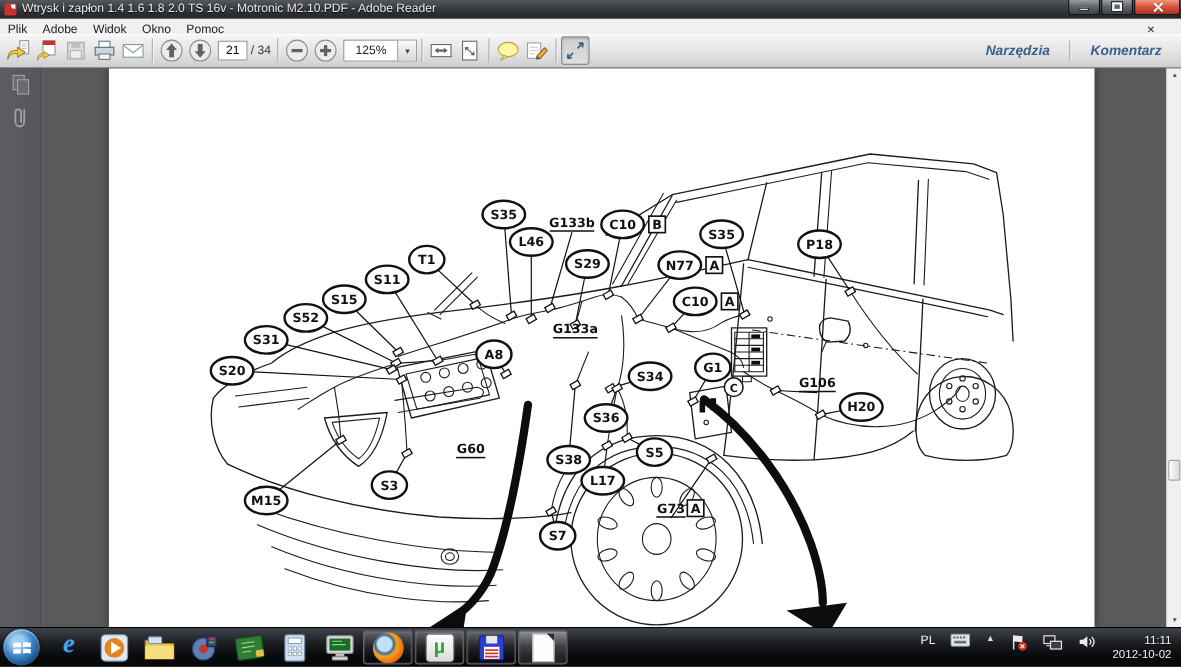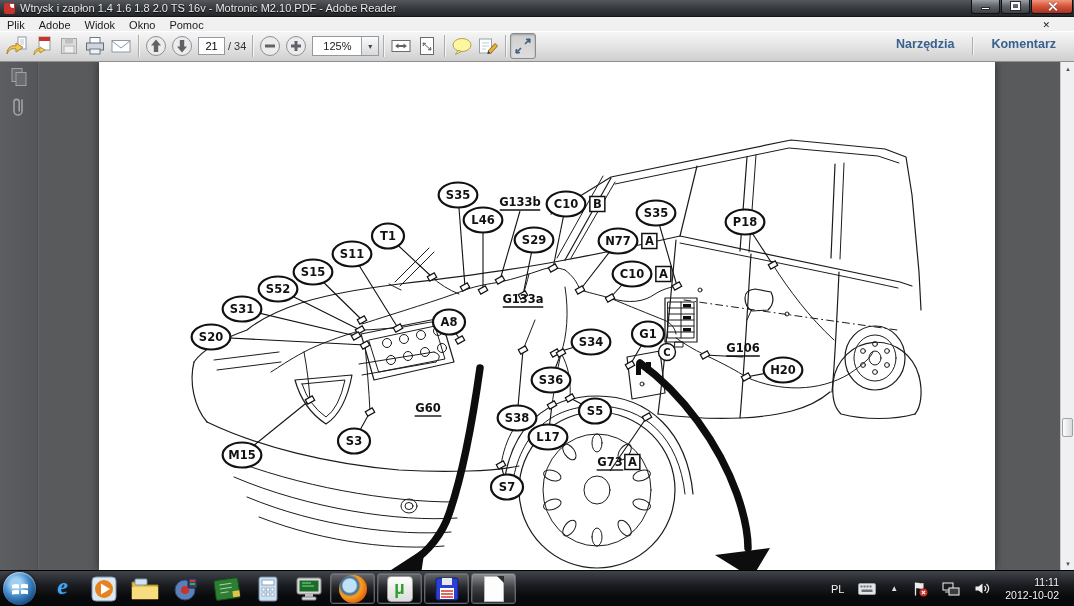--- a/index.html
+++ b/index.html
@@ -20,41 +20,41 @@
     display:flex; align-items:center; justify-content:center; position:relative; }
   .winbtn.close { width:42px; background:linear-gradient(#f0977e,#d8583c 45%,#a33222); margin-right:1px;}
   .g-min { width:9px; height:3px; background:#fdfdfd; border:1px solid #2a2a2a; margin-top:4px;}
   .g-max { width:9px; height:8px; border:2px solid #fdfdfd; outline:1px solid #2a2a2a; background:transparent;}
   .g-close { position:relative; width:11px; height:11px; }
   .g-close::before,.g-close::after { content:""; position:absolute; left:5px; top:0; width:2px; height:11px; background:#fff; box-shadow:0 0 1px #400;}
   .g-close::before{ transform:rotate(45deg);} .g-close::after{ transform:rotate(-45deg);}
 
   
   .menubar { position:absolute; top:17px; left:0; right:0; height:20px; background:#f0f0f0;
-    border-bottom:5px solid #0ea5e9; display:flex; align-items:center; font-size:11px; color:#1b1b1b;justify-content:space-between; }
+    border-bottom:1px solid #0ea5e9; display:flex; align-items:center; font-size:11px; color:#1b1b1b;justify-content:space-between; }
   .menu-item { padding:0 7px; height:14px; line-height:14px; }
   .menubar-close { margin-left:auto; margin-right:24px; font-size:9px; color:#222; line-height:10px;}
 
   
   .toolbar { position:absolute; top:31px; left:0; right:0; height:31px;
     background:linear-gradient(#f7f7f7,#e3e3e3 55%,#cfcfcf);
     border-bottom:1px solid #8f8f8f; box-shadow:inset 0 1px 0 #fff;
     display:flex; align-items:center; padding:0 4px; }
   .tbtn { height:26px; min-width:26px; display:flex; align-items:center; justify-content:center; border-radius:3px; }
   .tbtn svg { display:block; }
   .tbtn.pressed { border:1px solid #8b8b8b; background:linear-gradient(#cfcfcf,#dedede); box-shadow:inset 0 1px 2px rgba(0,0,0,.25);}
   .tsep { width:1px; height:22px; background:#adadad; margin:0 4px; box-shadow:1px 0 0 #f5f5f5;}
   .page-input { width:27px; height:18px; border:1px solid #8f9aa5; background:#fff; font-size:11px;
     text-align:center; font-family:"Liberation Sans",sans-serif; margin:0 3px; }
   .page-total { font-size:11px; color:#333; margin-right:2px; }
   .zoombox { display:flex; height:20px; border:1px solid #8f9aa5; background:#fff; margin-left:3px; }
   .zoombox .zval { width:48px; font-size:11px; display:flex; align-items:center; justify-content:center; color:#222;}
   .zoombox .zarrow { width:17px; background:linear-gradient(#fbfbfb,#d9d9d9); border-left:1px solid #9aa2ab;
     display:flex; align-items:center; justify-content:center; font-size:8px; color:#444; }
-  .tb-right { margin-left:auto; display:flex; align-items:flex-start; }
+  .tb-right { margin-left:auto; display:flex; align-items:center;font-style:italic; }
   .panel-label { font-size:12.5px; font-weight:bold; color:#39618f; padding:0 14px; }
   .tb-right .tsep { height:18px; }
 
   
   .content { position:absolute; top:62px; left:0; right:0; bottom:36px; background:#595a5c; overflow:hidden;}
   .toolstrip { position:absolute; left:0; top:0; bottom:0; width:38px;
     background:linear-gradient(90deg,#5d5e62,#55565a); border-right:1px solid #4b4c4f; box-shadow:1px 0 0 #66676a;}
   .toolstrip .sicon { width:38px; height:30px; display:flex; align-items:center; justify-content:center; }
   .page { position:absolute; left:99px; top:0; width:896px; height:508px; background:#ffffff;
     box-shadow:0 0 8px rgba(0,0,0,.55); }
@@ -88,21 +88,21 @@
   .orb { width:33px; height:33px; border-radius:50%; margin:0 6px 0 3px;
     background:radial-gradient(circle at 40% 35%, #9fd0f2 0 18%, #3f86c7 45%, #174a80 75%, #0d2c4e 100%);
     box-shadow:inset 0 1px 2px rgba(255,255,255,.6), 0 0 3px rgba(0,0,0,.8);
     display:flex; align-items:center; justify-content:center; }
   .tb-pin { width:41px; height:34px; display:flex; align-items:center; justify-content:center; }
   .tb-btn { width:45px; height:31px; margin:0 1px; border:1px solid #61656d; border-radius:3px;
     background:linear-gradient(rgba(255,255,255,.22),rgba(255,255,255,.06) 45%,rgba(0,0,0,.12));
     box-shadow:inset 0 0 0 1px rgba(255,255,255,.12);
     display:flex; align-items:center; justify-content:center; }
   .tb-btn.active { background:linear-gradient(rgba(255,255,255,.42),rgba(255,255,255,.18) 45%,rgba(255,255,255,.08)); }
-  .tray { margin-left:auto; display:flex; align-items:center; gap:14px; padding-right:15px; color:#f2f2f2; }
+  .tray { margin-left:auto; display:flex; gap:14px; padding-right:9px; color:#f2f2f2; }
   .tray-lang { font-size:11px; }
   .tray-expand { font-size:8px; color:#dcdcdc; }
   .clock { text-align:right; font-size:10.5px; line-height:12.5px; color:#f5f5f5; text-shadow:0 1px 1px #000; }
 
   
   .ie-e { font:italic bold 24px "Liberation Serif",serif; color:#4aa3e8; text-shadow:0 0 2px #1a5d9e; position:relative; top:-2px;}
   .ff { width:28px; height:28px; border-radius:50%;
     background:radial-gradient(circle at 38% 38%, #bfe3f5 0 26%, #3b6aa0 34%, #f6a11f 46%, #e2590c 78%, #a33b05 100%); }
   .ut { width:26px; height:26px; border-radius:4px; background:linear-gradient(#fefefe,#dcdcdc); border:1px solid #9a9a9a;
     display:flex; align-items:center; justify-content:center; font-size:18px; font-weight:bold; color:#2fa12f; }

